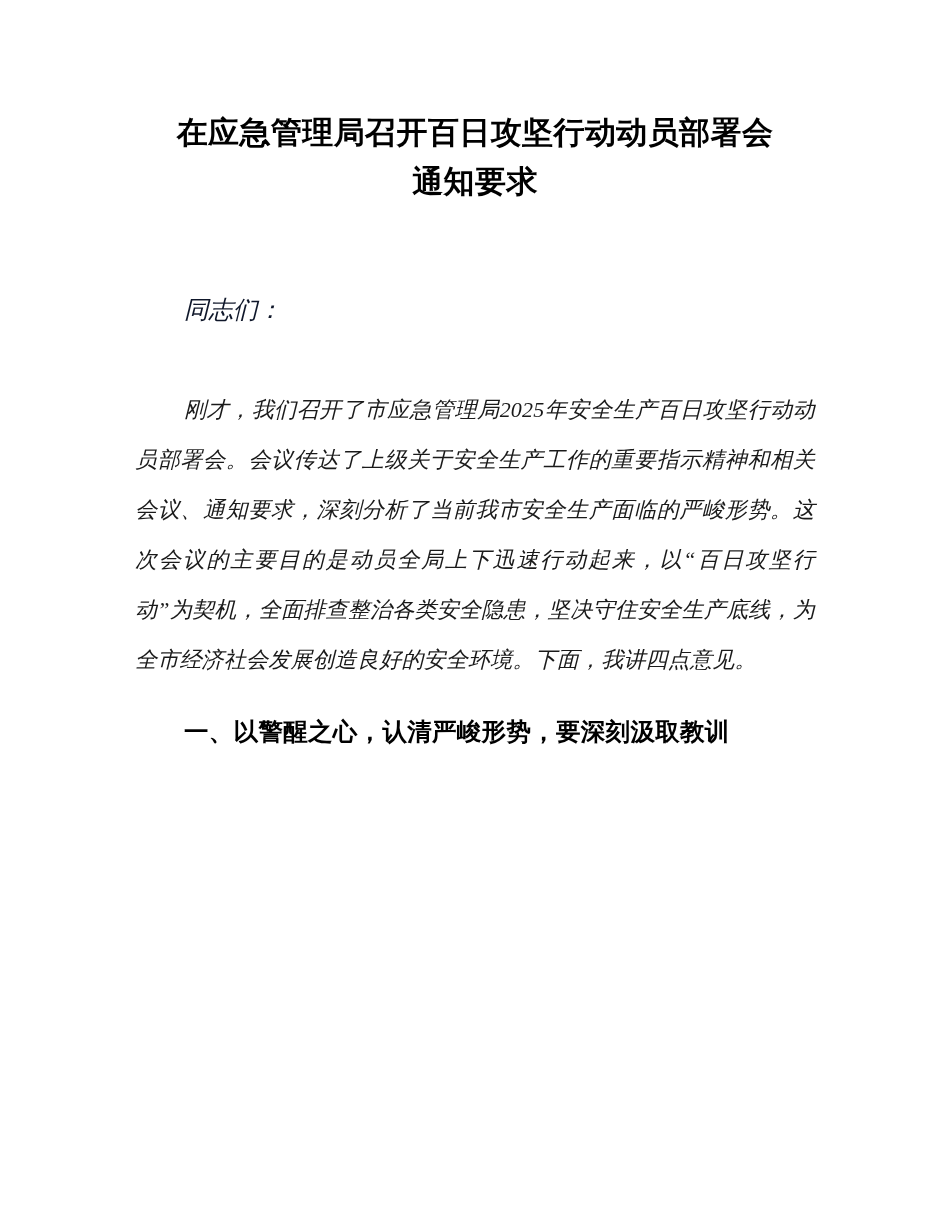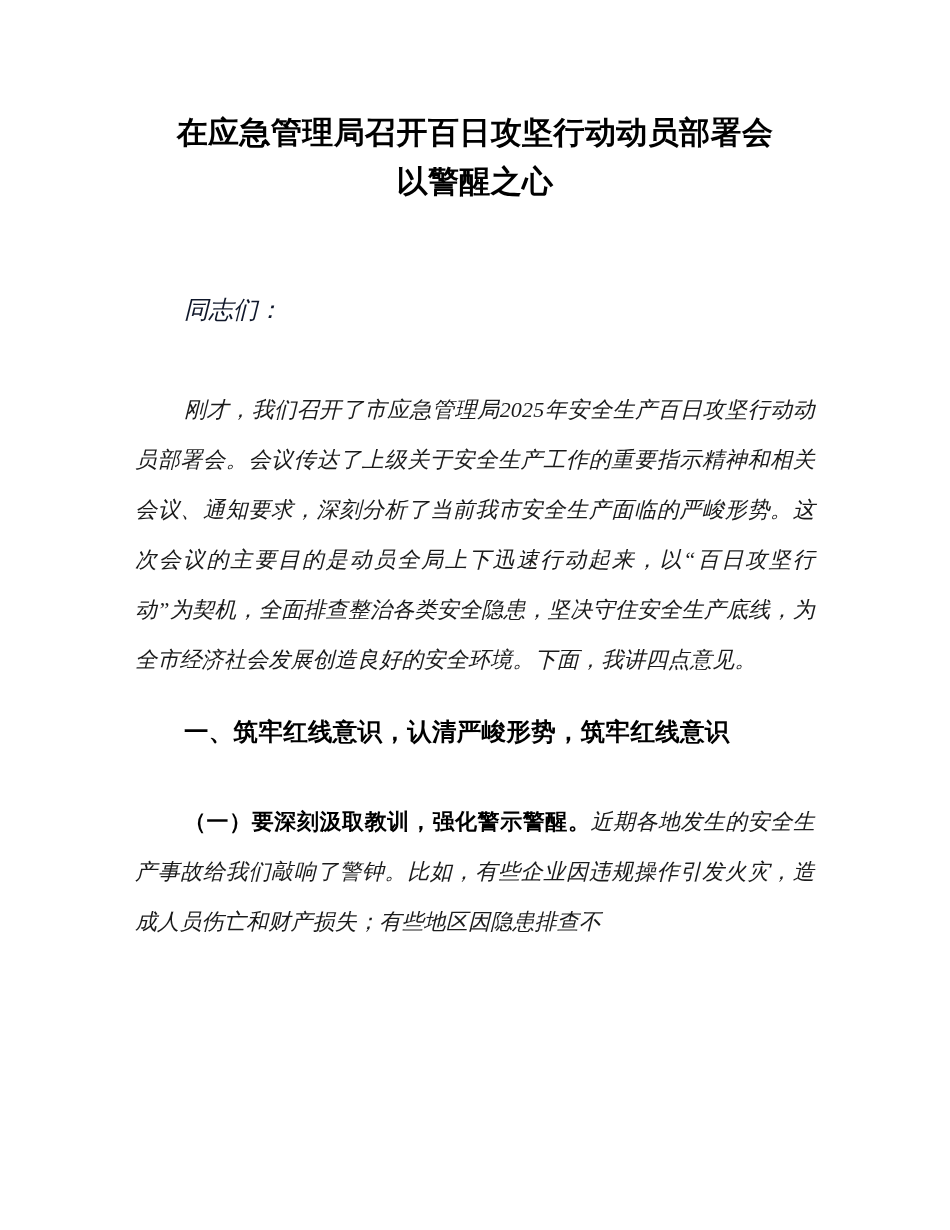--- a/index.html
+++ b/index.html
@@ -119,39 +119,38 @@
 </style>
 </head>
 <body>
 
 <div class="page">
 
   <div class="doc-body">
 
     <h1 class="doc-title">
       <span>在应急管理局召开百日攻坚行动动员部署会</span><br>
-      <span>以警醒之心</span>
+      <span>通知要求</span>
     </h1>
 
     <div class="content">
 
       <p class="salutation">同志们：</p>
 
       <div class="gap-50"></div>
 
       <p class="para indent">刚才，我们召开了市应急管理局2025年安全生产百日攻坚行动动员部署会。会议传达了上级关于安全生产工作的重要指示精神和相关会议、通知要求，深刻分析了当前我市安全生产面临的严峻形势。这次会议的主要目的是动员全局上下迅速行动起来，以“百日攻坚行动”为契机，全面排查整治各类安全隐患，坚决守住安全生产底线，为全市经济社会发展创造良好的安全环境。下面，我讲四点意见。</p>
 
       <div class="gap-22"></div>
 
-      <p class="heading">一、筑牢红线意识，认清严峻形势，筑牢红线意识</p>
+      <p class="heading">一、以警醒之心，认清严峻形势，要深刻汲取教训</p>
 
       <div class="gap-18"></div>
 
 
       <div class="gap-22"></div>
 
-      <p class="para indent"><span class="lead">（一）要深刻汲取教训，强化警示警醒。</span><span>近期各地发生的安全生产事故给我们敲响了警钟。比如，有些企业因违规操作引发火灾，造成人员伤亡和财产损失；有些地区因隐患排查不</span></p>
 
     </div>
 
   </div>
 
 </div>
 
 </body></html>

